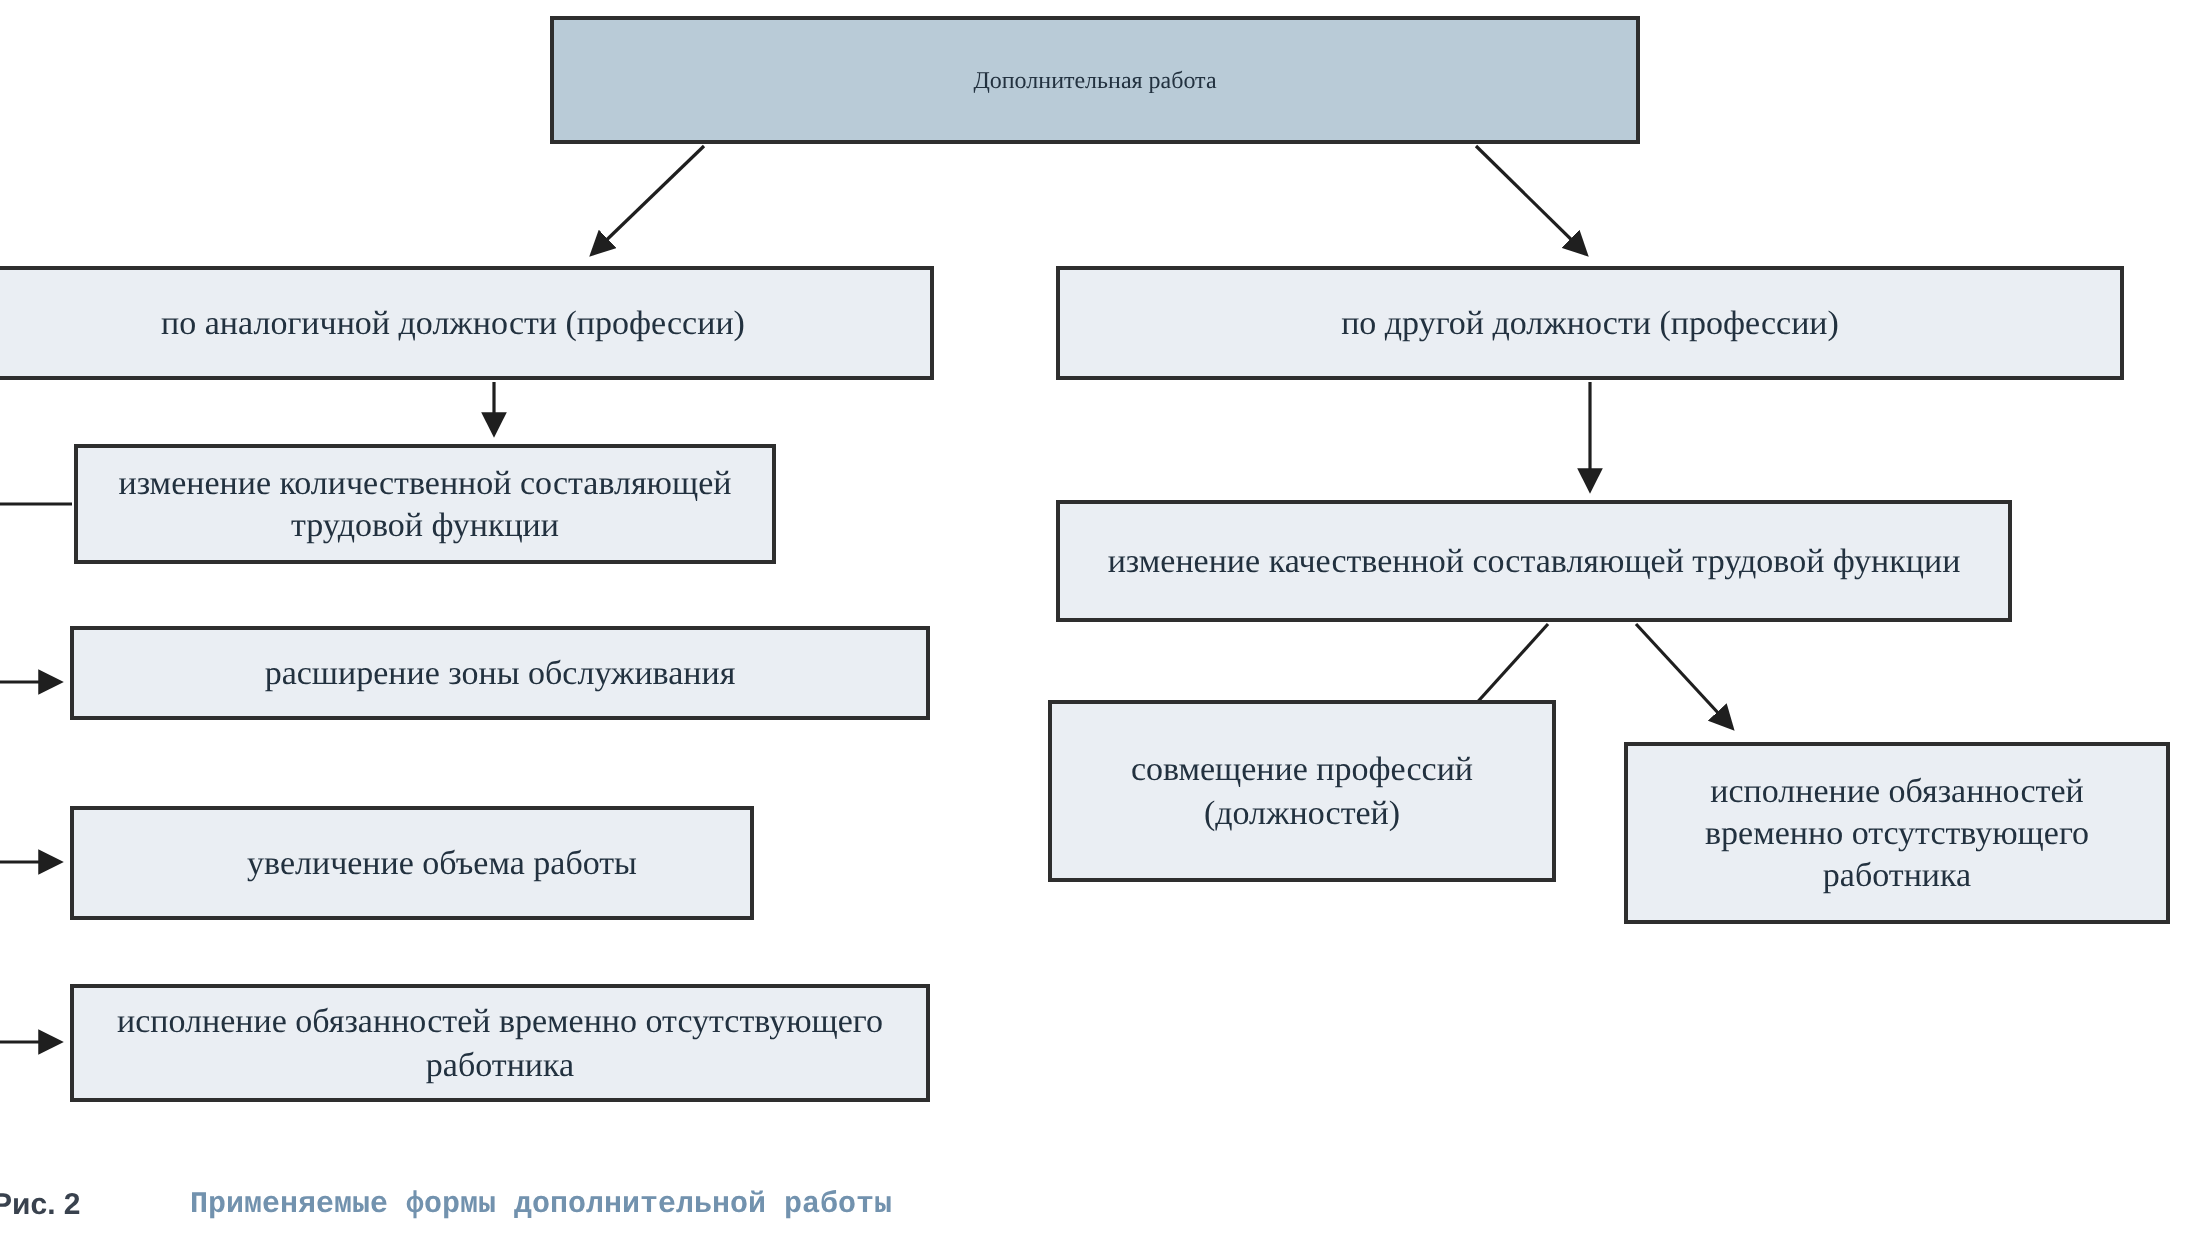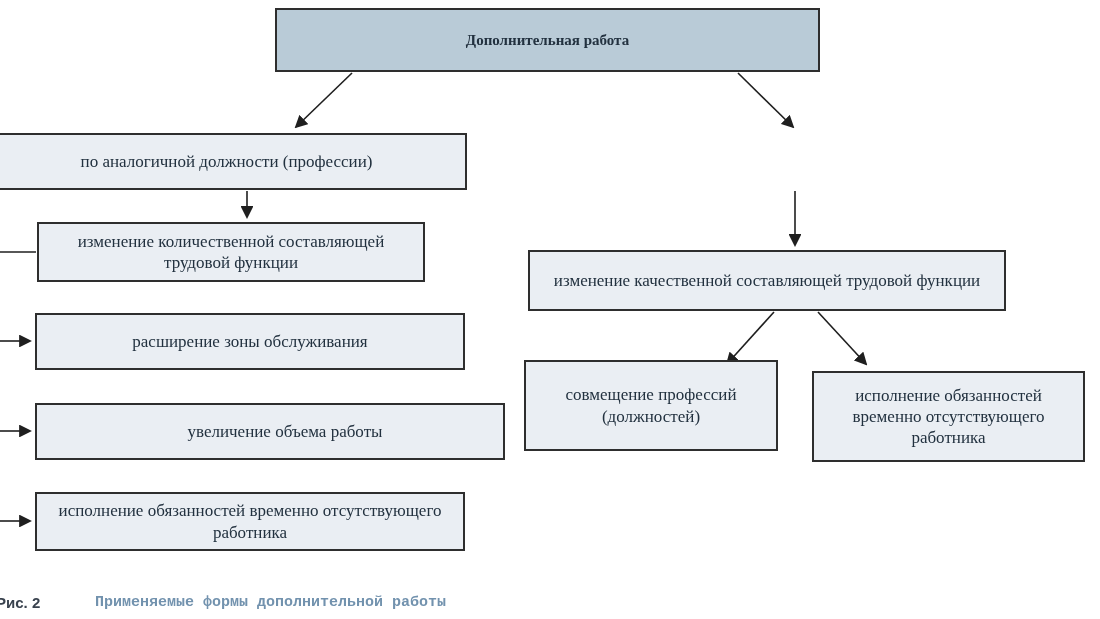--- a/index.html
+++ b/index.html
@@ -16,22 +16,22 @@
     display: flex;
     align-items: center;
     justify-content: center;
     text-align: center;
     font-size: 17px;
     line-height: 1.25;
     padding: 4px 14px;
   }
   .node.root {
     background: var(--root-fill, #b9cbd7);
-    font-weight: bold;
-    font-size: 15px;
+    font-weight: normal;
+    font-size: 12px;
   }
   .node.clipped-left { border-left: none; }
 
   svg.connectors {
     position: absolute;
     inset: 0;
     width: 1100px;
     height: 619px;
     pointer-events: none;
   }
@@ -66,31 +66,32 @@
     <line x1="0" y1="521" x2="30" y2="521" marker-end="url(#arrow)"></line>
 
     <line x1="774" y1="312" x2="727" y2="364" marker-end="url(#arrow)"></line>
     <line x1="818" y1="312" x2="866" y2="364" marker-end="url(#arrow)"></line>
   </svg>
 
   <div class="node root" style="left:275px; top:8px; width:545px; height:64px;">Дополнительная работа</div>
 
   <div class="node clipped-left" style="left:-12px; top:133px; width:479px; height:57px;">по аналогичной должности (профессии)</div>
 
-  <div class="node" style="left:37px; top:222px; width:388px; height:60px;">изменение количественной составляющей трудовой функции</div>
+  <div class="node" style="left:37px; top:222px; width:351px; height:60px;">изменение количественной составляющей трудовой функции</div>
 
-  <div class="node" style="left:35px; top:313px; width:430px; height:57px;">расширение зоны обслуживания</div>
+  <div class="node" style="left:35px; top:313px; width:430px; height:47px;">расширение зоны обслуживания</div>
 
-  <div class="node" style="left:35px; top:403px; width:470px; height:57px;padding-left:44px;">увеличение объема работы</div>
+  <div class="node" style="left:35px; top:403px; width:342px; height:57px;padding-left:44px;">увеличение объема работы</div>
 
   <div class="node" style="left:35px; top:492px; width:430px; height:59px;">исполнение обязанностей временно отсутствующего работника</div>
 
+  <div class="node" style="left:528px; top:133px; width:534px; height:57px;">по другой должности (профессии)</div>
 
   <div class="node" style="left:528px; top:250px; width:478px; height:61px;">изменение качественной составляющей трудовой функции</div>
 
-  <div class="node" style="left:524px; top:360px; width:254px; height:91px;">совмещение профессий (должностей)</div>
+  <div class="node" style="left:524px; top:350px; width:254px; height:91px;">совмещение профессий (должностей)</div>
 
   <div class="node" style="left:812px; top:371px; width:273px; height:91px;">исполнение обязанностей временно отсутствующего работника</div>
 
   <div class="caption caption-figure">Рис. 2</div>
   <div class="caption caption-text">Применяемые формы дополнительной работы</div>
 
 </div>
 
 </body></html>

